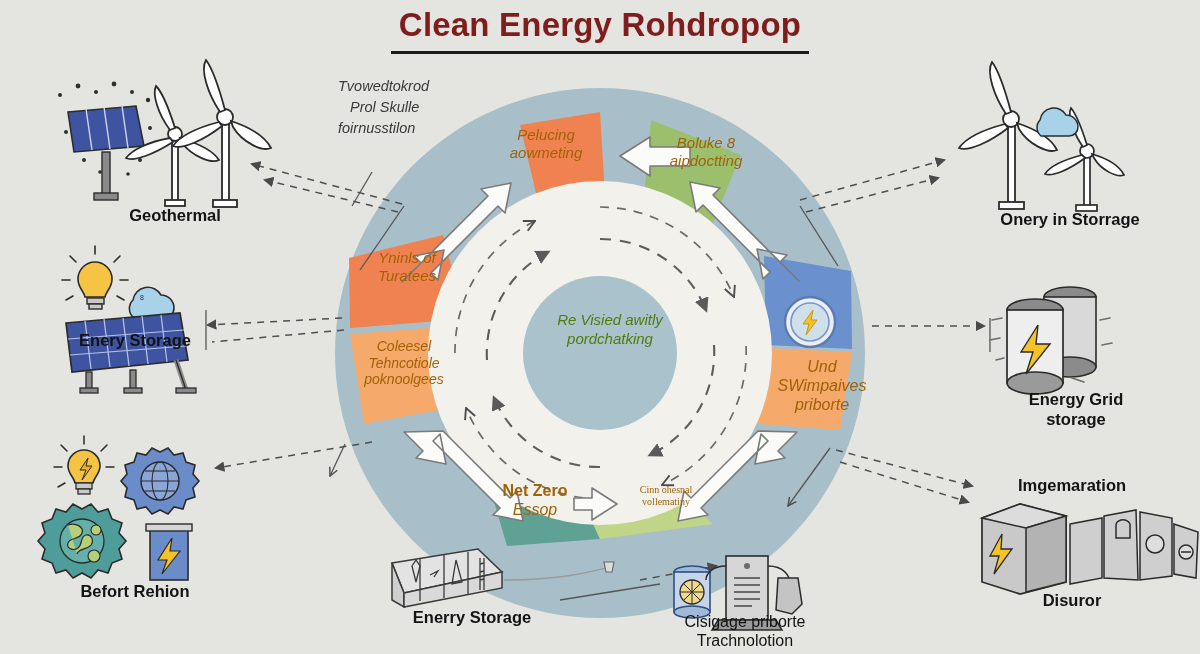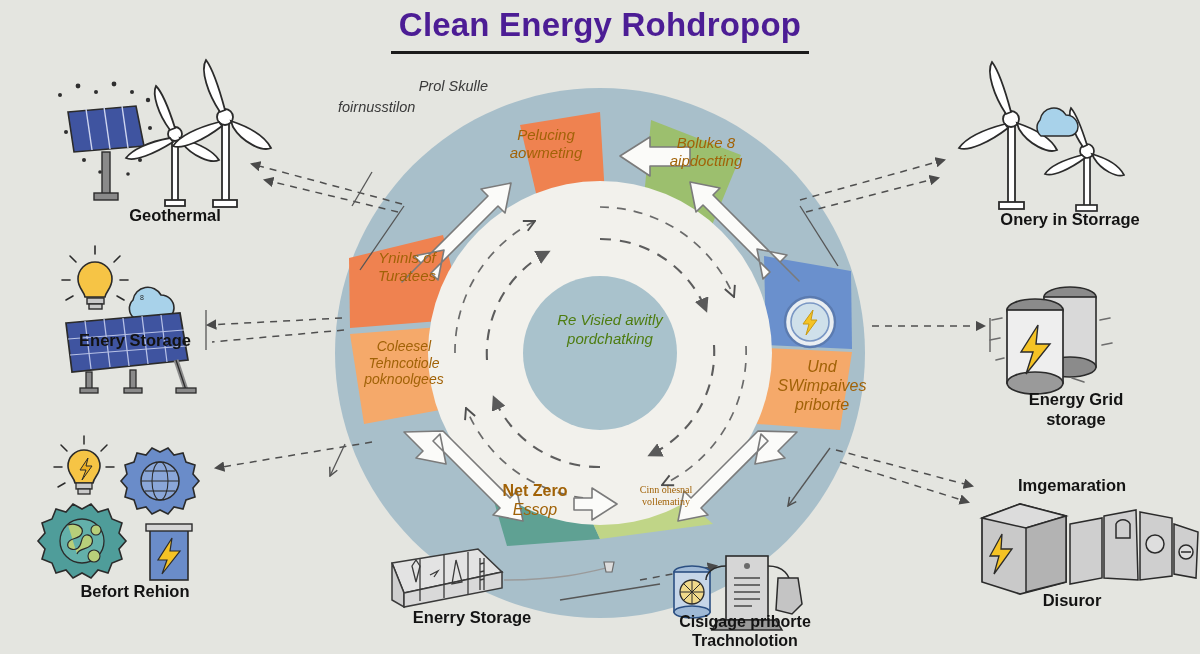--- a/index.html
+++ b/index.html
@@ -29,21 +29,21 @@
     top: 4px;
     left: 0;
     width: 1200px;
     text-align: center;
   }
   .title {
     display: inline-block;
     font-size: 33px;
     font-weight: bold;
     letter-spacing: 0.2px;
-    color: #4c1d95;
+    color: #7f1d1d;
     padding: 0 8px 6px 8px;
     border-bottom: 3px solid #1b1b1b;
     line-height: 1.25;
   }
 
   
   svg.diagram {
     position: absolute;
     top: 0;
     left: 0;
@@ -88,37 +88,37 @@
     position: absolute;
     left: 338px;
     top: 76px;
     width: 150px;
     font-size: 14.5px;
     font-style: italic;
     line-height: 1.45;
     color: #3a3a3a;
     pointer-events: none;
   }
-  .corner-note .n2 { padding-left: 12px; text-align: right; }
+  .corner-note .n2 { padding-left: 12px; }
 
   
   .node {
     position: absolute;
     text-align: center;
   }
   .node-label {
     font-size: 16.5px;
     font-weight: bold;
     color: #131313;
     line-height: 1.2;
     margin-top: 4px;
     white-space: nowrap;
   }
   .node-label.two { white-space: normal; }
-  .node-label.plain { font-weight: bold; font-size: 16px; }
+  .node-label.plain { font-weight: normal; font-size: 16px; }
   .node-caption-top {
     font-size: 16.5px;
     font-weight: bold;
     color: #131313;
     margin-bottom: 2px;
     white-space: nowrap;
   }
 
   .n-geothermal { left: 60px;  top: 78px;  width: 230px; }
   .n-energy-storage-left { left: 20px; top: 243px; width: 230px; }
@@ -485,20 +485,21 @@
           <line x1="734" y1="606" x2="752" y2="606"></line>
         </g>
         <path d="M 726 566 C 712 566 706 574 706 580" stroke="#2b2b2b" stroke-width="1.6" fill="none"></path>
         <path d="M 768 566 C 784 566 790 576 790 584" stroke="#2b2b2b" stroke-width="1.6" fill="none"></path>
         <path d="M 778 578 l 20 0 l 4 26 l -10 10 l -16 -4 z" fill="#c4c4c4" stroke="#2b2b2b" stroke-width="1.5"></path>
       </g>
     </g>
   </svg>
 
   <div class="corner-note">
+    <div class="n1">Tvowedtokrod</div>
     <div class="n2">Prol Skulle</div>
     <div class="n3">foirnusstilon</div>
   </div>
 
   <div class="seg-label seg-top-orange">
     <span>Pelucing</span>
     <span>aowmeting</span>
   </div>
 
   <div class="seg-label seg-top-green">

